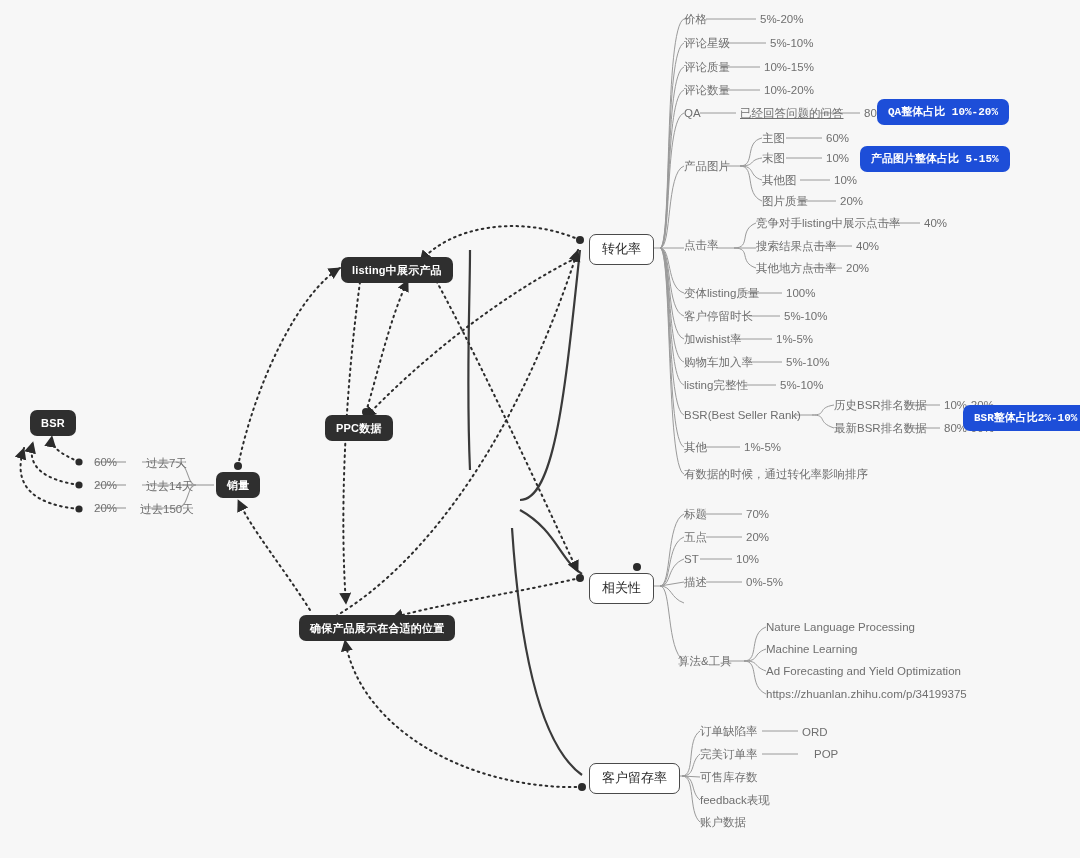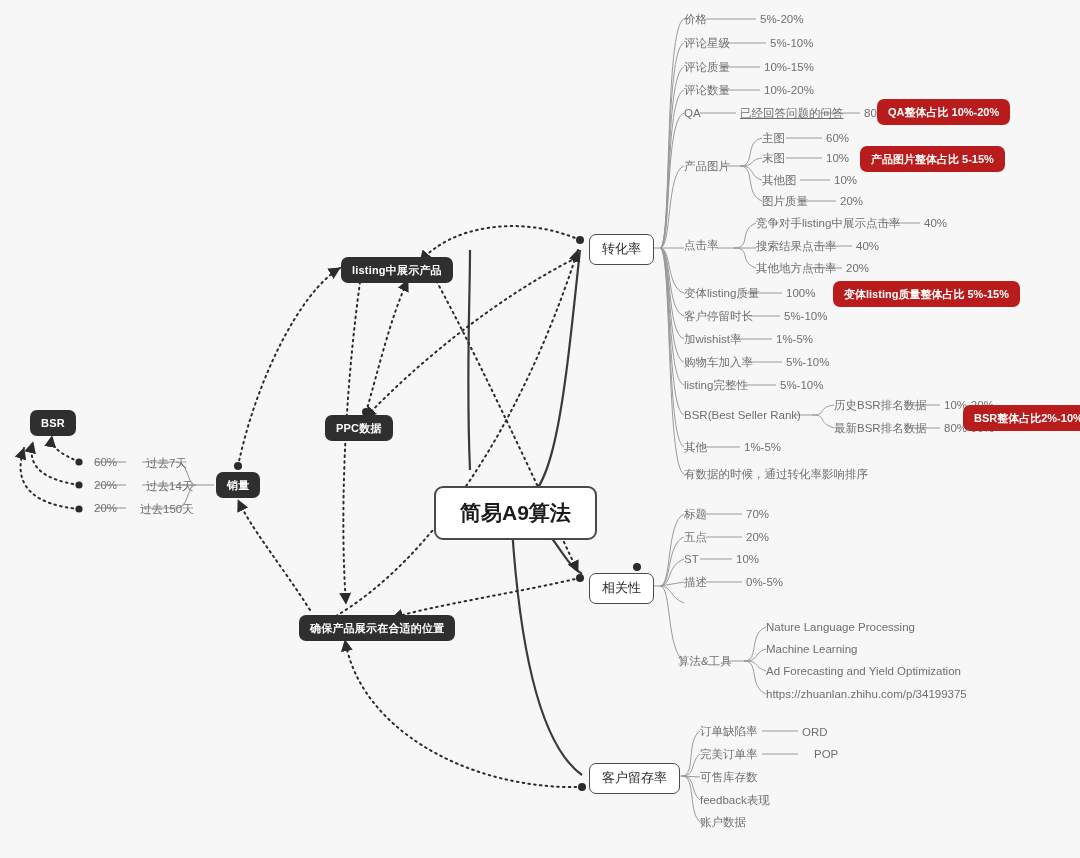--- a/index.html
+++ b/index.html
@@ -45,22 +45,22 @@
   
   .val{color:#6f6f6f;font-size:11.5px;}
   
   .note{
     background:#ffffff;color:#4c4c4c;
     border:1px solid #6ec6e8;border-radius:3px;
     font-size:11.5px;padding:3px 6px;line-height:1.1;
   }
   
   .badge{
-    background:#b91c1c;color:#fff;border-radius:7px;
-    font-size:11px;font-weight:bold;padding:7px 11px;line-height:1.1;
+    background:#1d4ed8;color:#fff;border-radius:7px;
+    font-size:11px;font-weight:bold;padding:7px 11px;line-height:1.1;font-family:Liberation Mono, monospace;
   }
   .ltext{position:absolute;font-size:11.5px;color:#6f6f6f;white-space:nowrap;}
 </style>
 </head>
 <body>
 
 <div id="canvas">
 
   <svg class="links" viewBox="0 0 1080 858">
     <defs>
@@ -235,21 +235,20 @@
 
   <div class="node dark" style="left:299px;top:615px;">确保产品展示在合适的位置</div>
 
   <div class="ltext" style="left:94px;top:456px;">60%</div>
   <div class="ltext" style="left:146px;top:456px;">过去7天</div>
   <div class="ltext" style="left:94px;top:479px;">20%</div>
   <div class="ltext" style="left:146px;top:479px;">过去14天</div>
   <div class="ltext" style="left:94px;top:502px;">20%</div>
   <div class="ltext" style="left:140px;top:502px;">过去150天</div>
 
-  <div class="node root" style="left:434px;top:486px;">简易A9算法</div>
 
   <div class="node branch" style="left:589px;top:234px;">转化率</div>
   <div class="node branch" style="left:589px;top:573px;">相关性</div>
   <div class="node branch" style="left:589px;top:763px;">客户留存率</div>
 
   <div class="ltext leaf" style="left:684px;top:13px;">价格</div>
   <div class="ltext val" style="left:760px;top:13px;">5%-20%</div>
 
   <div class="ltext leaf" style="left:684px;top:37px;">评论星级</div>
   <div class="ltext val" style="left:770px;top:37px;">5%-10%</div>
@@ -305,21 +304,20 @@
   <div class="ltext leaf" style="left:834px;top:422px;">最新BSR排名数据</div>
   <div class="ltext val" style="left:944px;top:422px;">80%-90%</div>
 
   <div class="ltext leaf" style="left:684px;top:441px;">其他</div>
   <div class="ltext val" style="left:744px;top:441px;">1%-5%</div>
 
   <div class="ltext leaf" style="left:684px;top:468px;">有数据的时候，通过转化率影响排序</div>
 
   <div class="node badge" style="left:877px;top:99px;">QA整体占比 10%-20%</div>
   <div class="node badge" style="left:860px;top:146px;">产品图片整体占比 5-15%</div>
-  <div class="node badge" style="left:833px;top:281px;">变体listing质量整体占比 5%-15%</div>
   <div class="node badge" style="left:963px;top:405px;">BSR整体占比2%-10%</div>
 
   <div class="ltext leaf" style="left:684px;top:508px;">标题</div>
   <div class="ltext val" style="left:746px;top:508px;">70%</div>
   <div class="ltext leaf" style="left:684px;top:531px;">五点</div>
   <div class="ltext val" style="left:746px;top:531px;">20%</div>
   <div class="ltext leaf" style="left:684px;top:553px;">ST</div>
   <div class="ltext val" style="left:736px;top:553px;">10%</div>
   <div class="ltext leaf" style="left:684px;top:576px;">描述</div>
   <div class="ltext val" style="left:746px;top:576px;">0%-5%</div>

